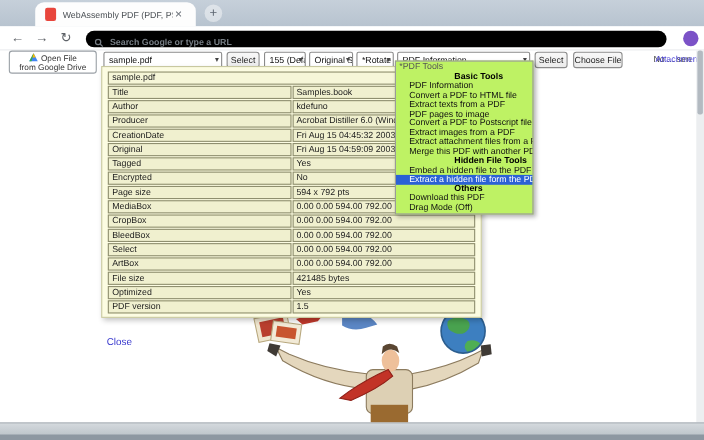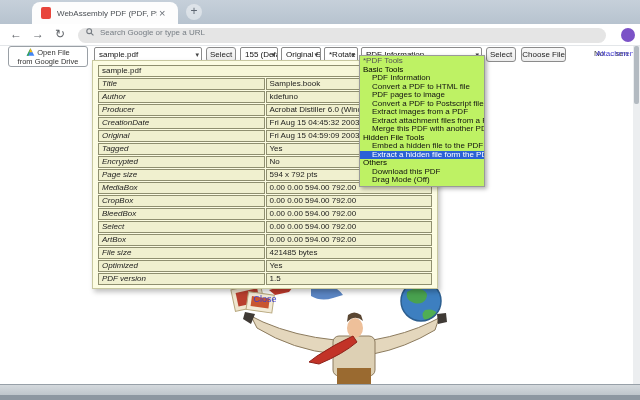--- a/index.html
+++ b/index.html
@@ -16,21 +16,21 @@
   .tab-title { font-size:8px; color:#4a4f54; margin-left:6px; white-space:nowrap;
                overflow:hidden; width:100px; }
   .tab-close { font-size:11px; color:#6a7078; margin-left:2px; line-height:10px; cursor:default; }
   .newtab { position:absolute; left:186px; top:4px; width:16px; height:16px; border-radius:50%;
             background:rgba(255,255,255,.45); color:#5d6671; font-size:12px; text-align:center;
             line-height:15px; }
   .navbar { position:absolute; left:0; top:24px; width:640px; height:22px; background:#fff;
             border-bottom:1px solid #e3e6e9; }
   .nav-ico { position:absolute; top:3px; font-size:12px; color:#5f6368; width:16px; text-align:center; }
   .omnibox { position:absolute; left:78px; top:4px; width:528px; height:15px; border-radius:8px;
-             background:#e5e5e5; display:flex; align-items:flex-start; padding:0 8px; }
+             background:#000000; display:flex; align-items:flex-end; padding:0 8px;font-weight:bold; }
   .omni-text { font-size:8px; color:#767d84; margin-left:6px; }
   .avatar { position:absolute; right:5px; top:4px; width:14px; height:14px; border-radius:50%;
             background:#7b52c7; }
 
   
   .ext-toolbar { position:absolute; left:0; top:46px; width:640px; height:20px; background:#fff; }
   .gbtn { position:absolute; left:8px; top:0px; width:80px; height:21px; background:#fff;
           border:1px solid #9aa0a6; border-radius:3px; font-size:7.5px; color:#333;
           text-align:center; line-height:9px; padding-top:1px; }
   .gbtn svg { vertical-align:-2px; margin-right:2px; }
@@ -50,32 +50,32 @@
                   border-radius:2px; }
 
   
   .popup { position:absolute; left:92px; top:60px; width:346px; height:229px;
            background:#fcfce2; border:1px solid #c8c8a0; box-shadow:2px 3px 5px rgba(0,0,0,.25);
            padding:3px 4px; z-index:5; }
   table.info { width:100%; border-collapse:separate; border-spacing:1px; table-layout:fixed; }
   table.info td { border:1px solid #8f8f6f; background:#f0f0cf; font-size:8px; line-height:8px;
                   padding:1px 3px; color:#1c1c1c; white-space:nowrap; overflow:hidden; }
   table.info td.hdr { background:#f6f6d8; }
-  td.lab { width:70px;font-style:italic; }
-  .close-row { text-align:center; margin-top:2px; }
+  td.lab { width:70px; }
+  .close-row { text-align:left; margin-top:15px; }
   .close-link { font-size:9px; color:#3a3ace; }
 
   
   .menu { position:absolute; left:359px; top:55px; width:126px; background:#bef264;
           border:1px solid #9a9a9a; box-shadow:2px 2px 4px rgba(0,0,0,.3); z-index:10;
           padding:1px 0; }
   .mi { font-size:8px; line-height:8.5px; padding:0 3px 0 12px; color:#111; white-space:nowrap;
         overflow:hidden; }
   .mi.group { padding-left:3px; color:#555; }
-  .mi.header { padding-left:3px; font-weight:normal; color:#000; }
+  .mi.header { padding-left:13px; font-weight:bold; color:#000;margin-left:40px; }
   .mi.selected { background:#2b61d5; color:#fff; }
 
   
   .bottom-strip { position:absolute; left:0; top:384px; width:640px; height:16px;
                   background:linear-gradient(#d4d9dd,#b4bcc3); border-top:1px solid #97a0a8; }
   .bottom-strip-dark { position:absolute; left:0; top:395px; width:640px; height:5px;
                        background:#8d97a1; }
 
   .artwork { position:absolute; left:185px; top:278px; z-index:1; }
 </style>
@@ -259,20 +259,21 @@
   <div class="close-row">
     <span class="close-link">Close</span>
   </div>
 </div>
 
 <div class="menu">
   <div class="mi group">*PDF Tools</div>
   <div class="mi header">Basic Tools</div>
   <div class="mi">PDF Information</div>
   <div class="mi">Convert a PDF to HTML file</div>
+  <div class="mi">Extract texts from a PDF</div>
   <div class="mi">PDF pages to image</div>
   <div class="mi">Convert a PDF to Postscript file</div>
   <div class="mi">Extract images from a PDF</div>
   <div class="mi">Extract attachment files from a PDF</div>
   <div class="mi">Merge this PDF with another PDF</div>
   <div class="mi header">Hidden File Tools</div>
   <div class="mi">Embed a hidden file to the PDF</div>
   <div class="mi selected">Extract a hidden file form the PDF</div>
   <div class="mi header">Others</div>
   <div class="mi">Download this PDF</div>

